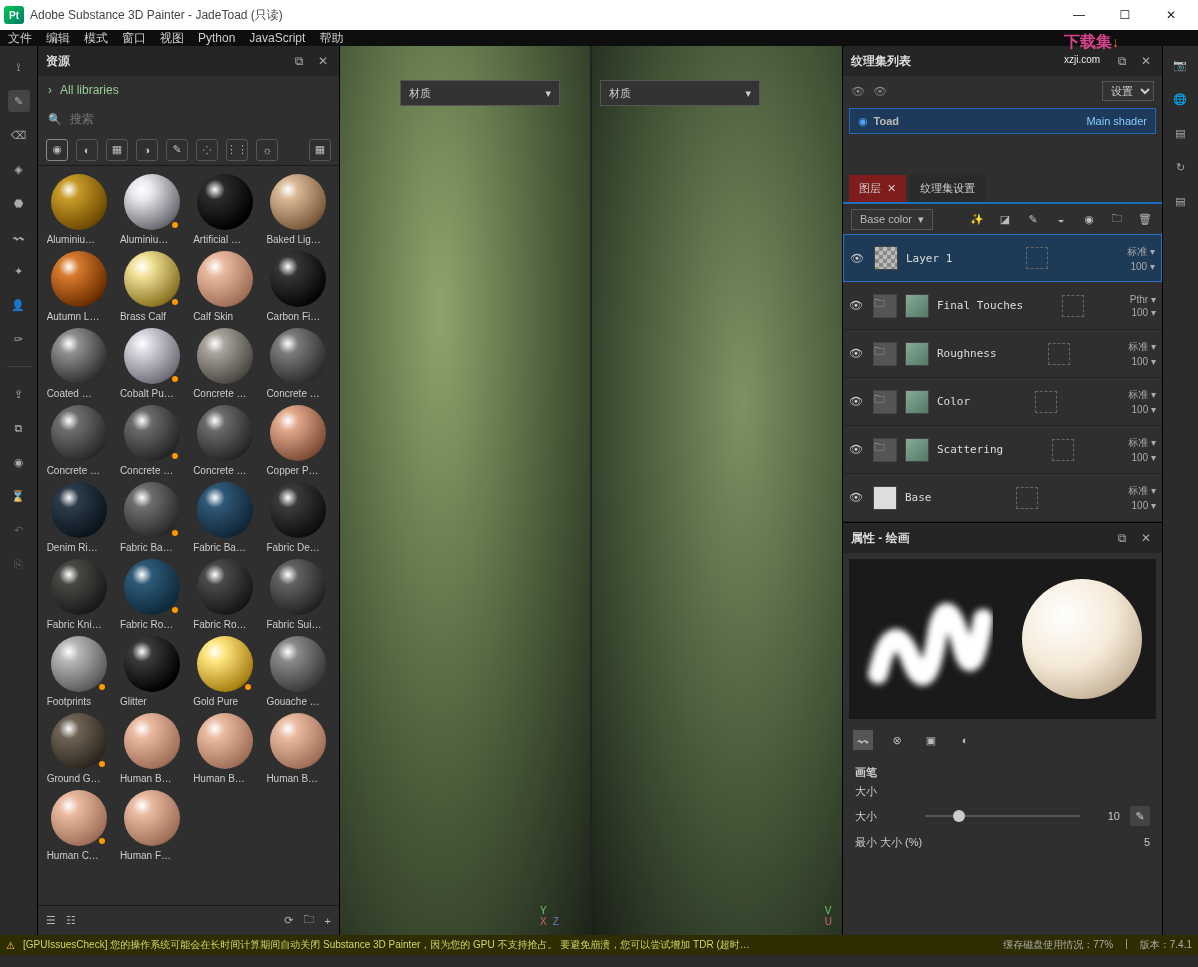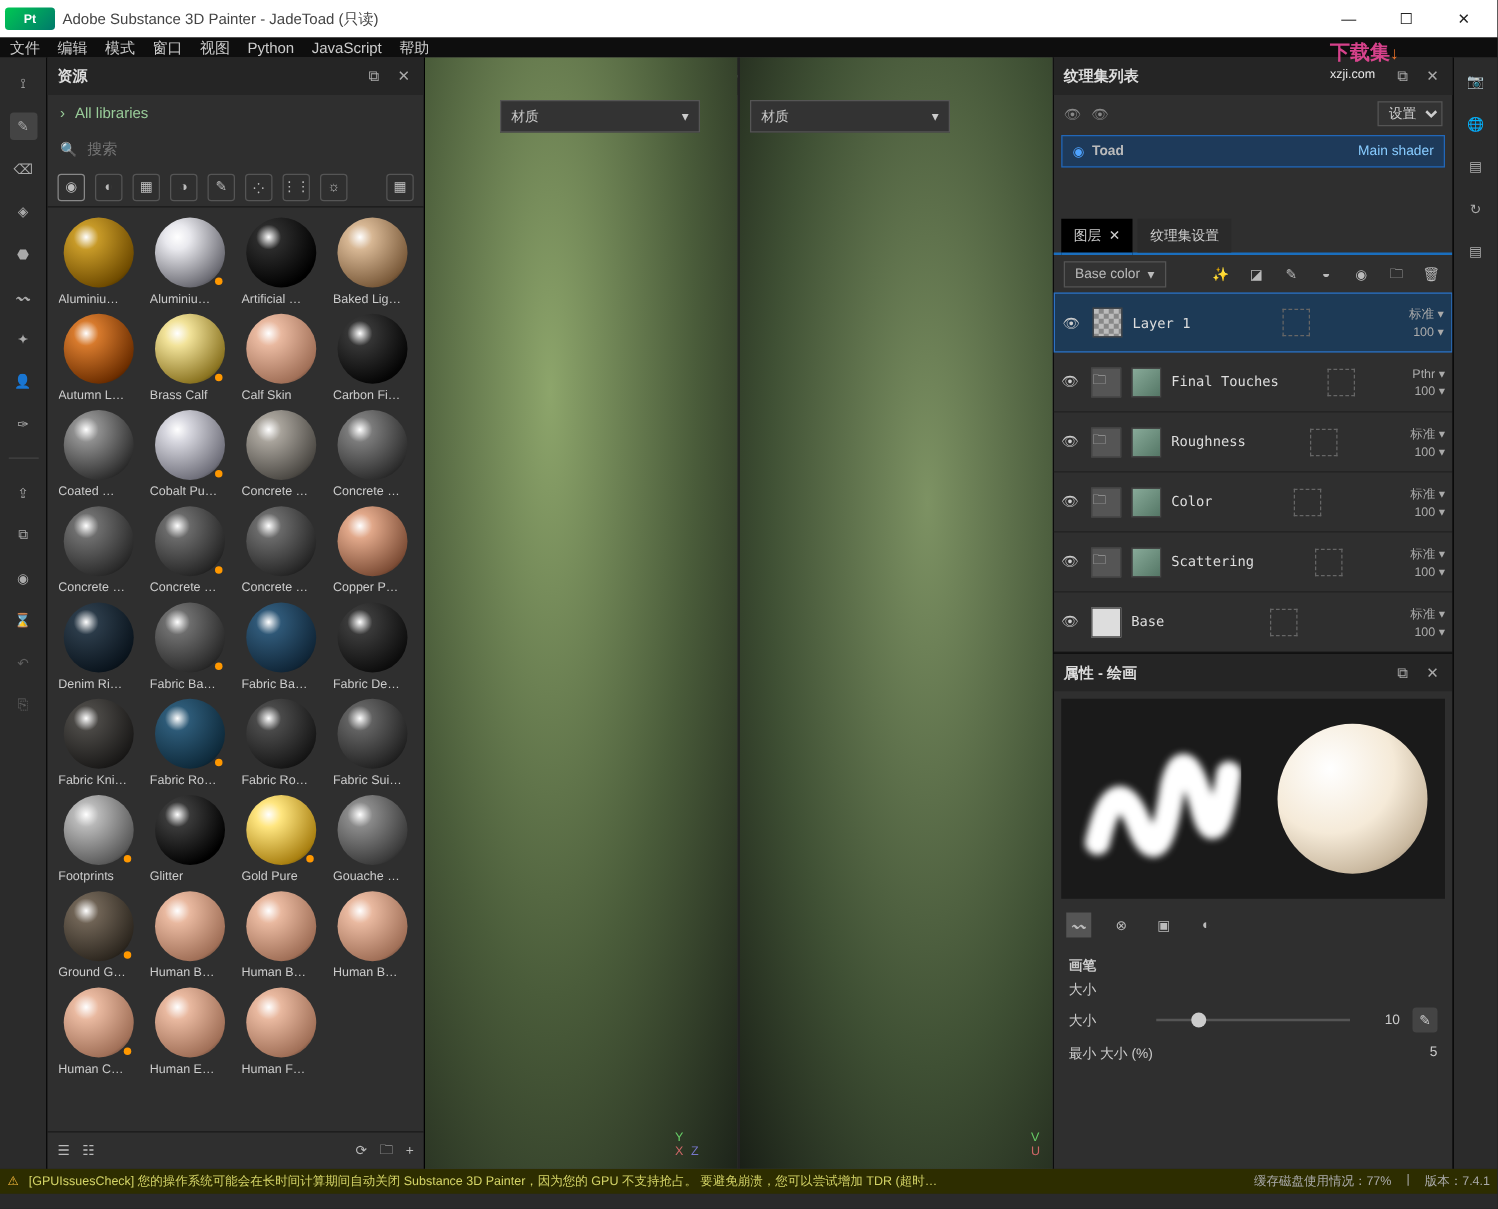--- a/index.html
+++ b/index.html
@@ -1,18 +1,18 @@
 <!DOCTYPE html>
 <html><head>
 <meta charset="utf-8">
 <style>
 * { margin:0; padding:0; box-sizing:border-box; font-family:"Microsoft YaHei","Segoe UI",sans-serif; -webkit-user-select:none;}
 body { width:1198px; height:967px; background:#2a2a2a; overflow:hidden; color:#bbb; font-size:11px;}
 .titlebar { height:30px; background:#fff; color:#444; display:flex; align-items:center; padding:0 4px; font-size:12px;}
-.titlebar .app-icon { width:40px;height:18px;background:linear-gradient(135deg,#00c853,#00796b);border-radius:3px;margin-right:6px;display:flex;align-items:center;justify-content:center;color:#fff;font-weight:bold;font-size:10px;}
+.titlebar .app-icon { width:20px;height:18px;background:linear-gradient(135deg,#00c853,#00796b);border-radius:3px;margin-right:6px;display:flex;align-items:center;justify-content:center;color:#fff;font-weight:bold;font-size:10px;}
 .titlebar .win-btns { margin-left:auto; display:flex;}
 .titlebar .win-btn { width:46px;height:30px;display:flex;align-items:center;justify-content:center;font-size:12px;color:#222;}
 .menubar { height:16px; background:#0e0e0e; display:flex; align-items:center; padding:0 8px; gap:14px; font-size:12px; color:#ccc;}
 .menubar span{cursor:default;}
 .workarea { display:flex; height:calc(100% - 30px - 28px - 20px); background:#222;}
 .tool-rail { width:38px; background:#2b2b2b; border-right:1px solid #000; display:flex;flex-direction:column;align-items:center;padding-top:10px;gap:12px;}
 .tool-rail .t{width:22px;height:22px;display:flex;align-items:center;justify-content:center;color:#aaa;}
 .tool-rail .t.sep{height:1px;background:#444;width:24px;margin:4px 0;}
 .tool-rail .t.active{background:#444;border-radius:3px;}
 .assets { width:302px; background:#2f2f2f; display:flex;flex-direction:column; border-right:1px solid #000;}
@@ -50,21 +50,21 @@
 .tex-set .row2 .eye{color:#888;}
 .tex-set .row2 select{margin-left:auto;background:#333;color:#ccc;border:1px solid #555;font-size:11px;padding:2px 4px;}
 .tex-item{height:26px;border:1px solid #2267b8;background:#1e3a5a;display:flex;align-items:center;padding:0 8px;font-size:11px;margin:2px 6px;}
 .tex-item .eye{color:#4fa3ff;margin-right:6px;}
 .tex-item .ms{margin-left:auto;color:#8cf;}
 .watermark{position:absolute;top:32px;right:4px;width:130px;height:40px;pointer-events:none;opacity:.9;}
 .watermark .t1{color:#ec4899;font-size:16px;font-weight:bold;}
 .watermark .t2{color:#fff;font-size:10px;}
 .tabs{height:28px;display:flex;align-items:end;padding:0 6px;gap:4px;border-bottom:2px solid #1a6fbf;}
 .tab{padding:6px 10px;background:#2a2a2a;color:#ccc;font-size:11px;display:flex;align-items:center;gap:6px;}
-.tab.active{background:#000000;border-bottom:2px solid #1a6fbf;margin-bottom:-2px;align-items:center;}
+.tab.active{background:#7f1d1d;border-bottom:2px solid #1a6fbf;margin-bottom:-2px;align-items:center;}
 .layer-toolbar{height:30px;display:flex;align-items:center;padding:0 8px;gap:10px;}
 .layer-toolbar .dd{background:#333;border:1px solid #555;padding:3px 8px;font-size:11px;display:flex;align-items:center;gap:6px;}
 .layer-toolbar .sp{margin-left:auto;}
 .layer-toolbar .li{width:18px;height:18px;display:flex;align-items:center;justify-content:center;color:#bbb;}
 .layers{flex:0 0 auto;}
 .layer{display:flex;align-items:center;height:48px;padding:0 6px;gap:8px;border-bottom:1px solid #222;}
 .layer.selected{background:#1d3a56;border:1px solid #2d72c4;}
 .layer .eye{width:16px;color:#ccc;}
 .layer .ico{width:24px;height:24px;background:#666;border:1px solid #444;}
 .layer .ico.folder{background:#555;}
@@ -315,24 +315,20 @@
           <div class="lbl">Human B…</div>
         </div>
         <div class="asset">
           <div class="ball" style="background: radial-gradient(circle at 32% 28%, rgb(255, 255, 255) 0%, rgb(233, 185, 160) 18%, rgb(160, 111, 87) 75%, rgb(0, 0, 0) 100%);">
             <div class="dot"></div>
           </div>
           <div class="lbl">Human C…</div>
         </div>
         <div class="asset">
           <div class="ball" style="background: radial-gradient(circle at 32% 28%, rgb(255, 255, 255) 0%, rgb(233, 185, 160) 18%, rgb(160, 111, 87) 75%, rgb(0, 0, 0) 100%);"></div>
-          <div class="lbl">Human E…</div>
-        </div>
-        <div class="asset">
-          <div class="ball" style="background: radial-gradient(circle at 32% 28%, rgb(255, 255, 255) 0%, rgb(233, 185, 160) 18%, rgb(160, 111, 87) 75%, rgb(0, 0, 0) 100%);"></div>
           <div class="lbl">Human F…</div>
         </div>
       </div>
     <div class="assets-footer">
       <span>☰</span>
       <span>☷</span>
       <span style="margin-left:auto"></span>
       <span>⟳</span>
       <span>🗀</span>
       <span>+</span>

